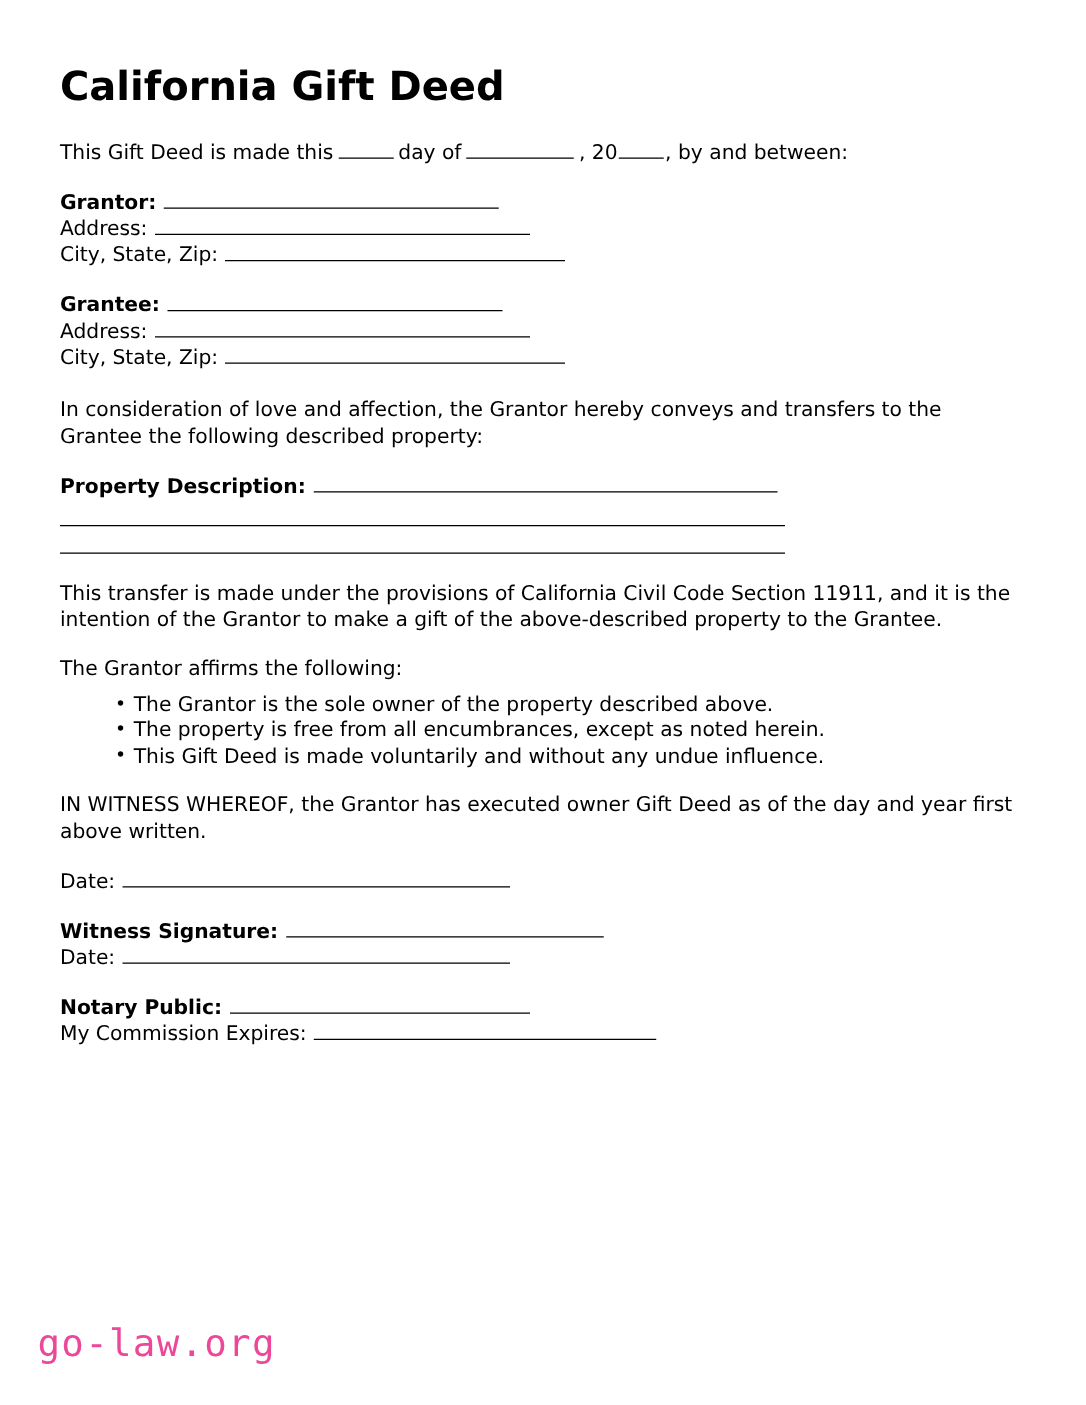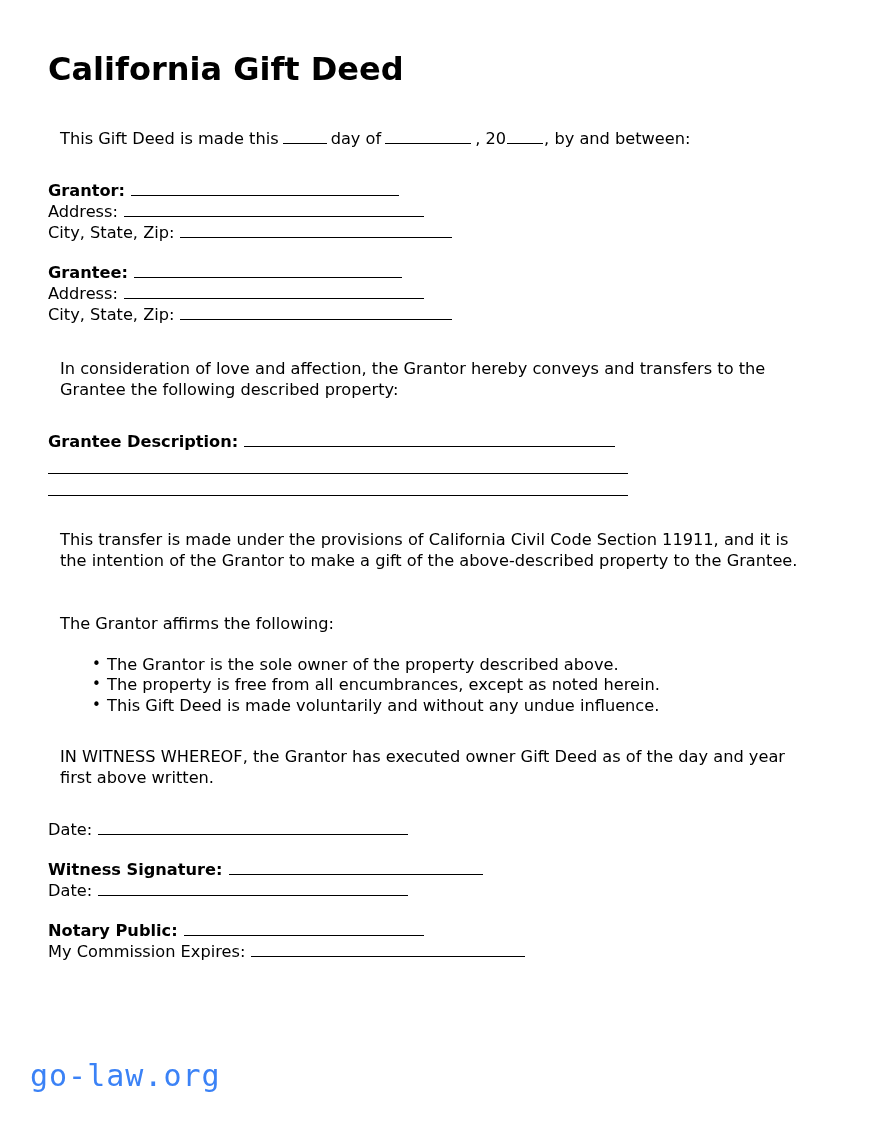--- a/index.html
+++ b/index.html
@@ -28,29 +28,29 @@
     top: 52px;
     width: 762px;
   }
 
   
   .doc-title {
     font-size: 32px;
     font-weight: bold;
     letter-spacing: 0px;
     line-height: 1.12;
-    margin: 0 0 41px 0;
+    margin: 0 0 24px 0;
     white-space: nowrap;
   }
 
   
   .para {
     font-size: 16.2px;
     line-height: 20.5px;
-    margin: 12px;
+    margin: 0;
   }
   .gap-md { height: 19px; }
   .gap-lg { height: 22px; }
 
   
   .field-row {
     font-size: 16.2px;
     line-height: 21px;
     white-space: nowrap;
     display: block;
@@ -80,21 +80,21 @@
     width: 580px;
     border-bottom: 1.6px solid #000;
     height: 0;
     margin: 0;
   }
   .rule-gap-a { height: 21px; }
   .rule-gap-b { height: 21px; }
 
   
   .bullets {
-    margin: 20px 0 0 0;
+    margin: 8px 0 0 0;
     padding: 0 0 0 44px;
     list-style: none;
   }
   .bullets li {
     font-size: 16.2px;
     line-height: 20.5px;
     position: relative;
     padding-left: 15px;
   }
   .bullets li::before {
@@ -117,21 +117,21 @@
   .ib-year  { width: 36px; margin: 0 1px 0 1px; }
 
   
   .footer-mark {
     position: absolute;
     left: 30px;
     top: 1058px;
     font-family: "DejaVu Sans Mono", monospace;
     font-size: 30px;
     letter-spacing: 1px;
-    color: #3b82f6;
+    color: #ec4899;
     white-space: nowrap;
   }
 </style>
 </head>
 <body>
 
 <div class="page">
   <div class="content">
 
     <h1 class="doc-title">California Gift Deed</h1>
@@ -149,21 +149,21 @@
     <div class="field-row"><span class="field-label bold">Grantee:</span><span class="rule w-grantor"></span></div>
     <div class="field-row"><span class="field-label">Address:</span><span class="rule w-address"></span></div>
     <div class="field-row"><span class="field-label">City, State, Zip:</span><span class="rule w-citystate"></span></div>
 
     <div class="gap-lg"></div>
 
     <p class="para">In consideration of love and affection, the Grantor hereby conveys and transfers to the Grantee the following described property:</p>
 
     <div class="gap-md"></div>
 
-    <div class="field-row"><span class="field-label bold">Grantee Description:</span><span class="rule w-propdesc"></span></div>
+    <div class="field-row"><span class="field-label bold">Property Description:</span><span class="rule w-propdesc"></span></div>
     <div class="rule-gap-a"></div>
     <div class="standalone-rule"></div>
     <div class="rule-gap-b"></div>
     <div class="standalone-rule"></div>
 
     <div class="gap-lg"></div>
 
     <p class="para">This transfer is made under the provisions of California Civil Code Section 11911, and it is the intention of the Grantor to make a gift of the above-described property to the Grantee.</p>
 
     <div class="gap-md"></div>

